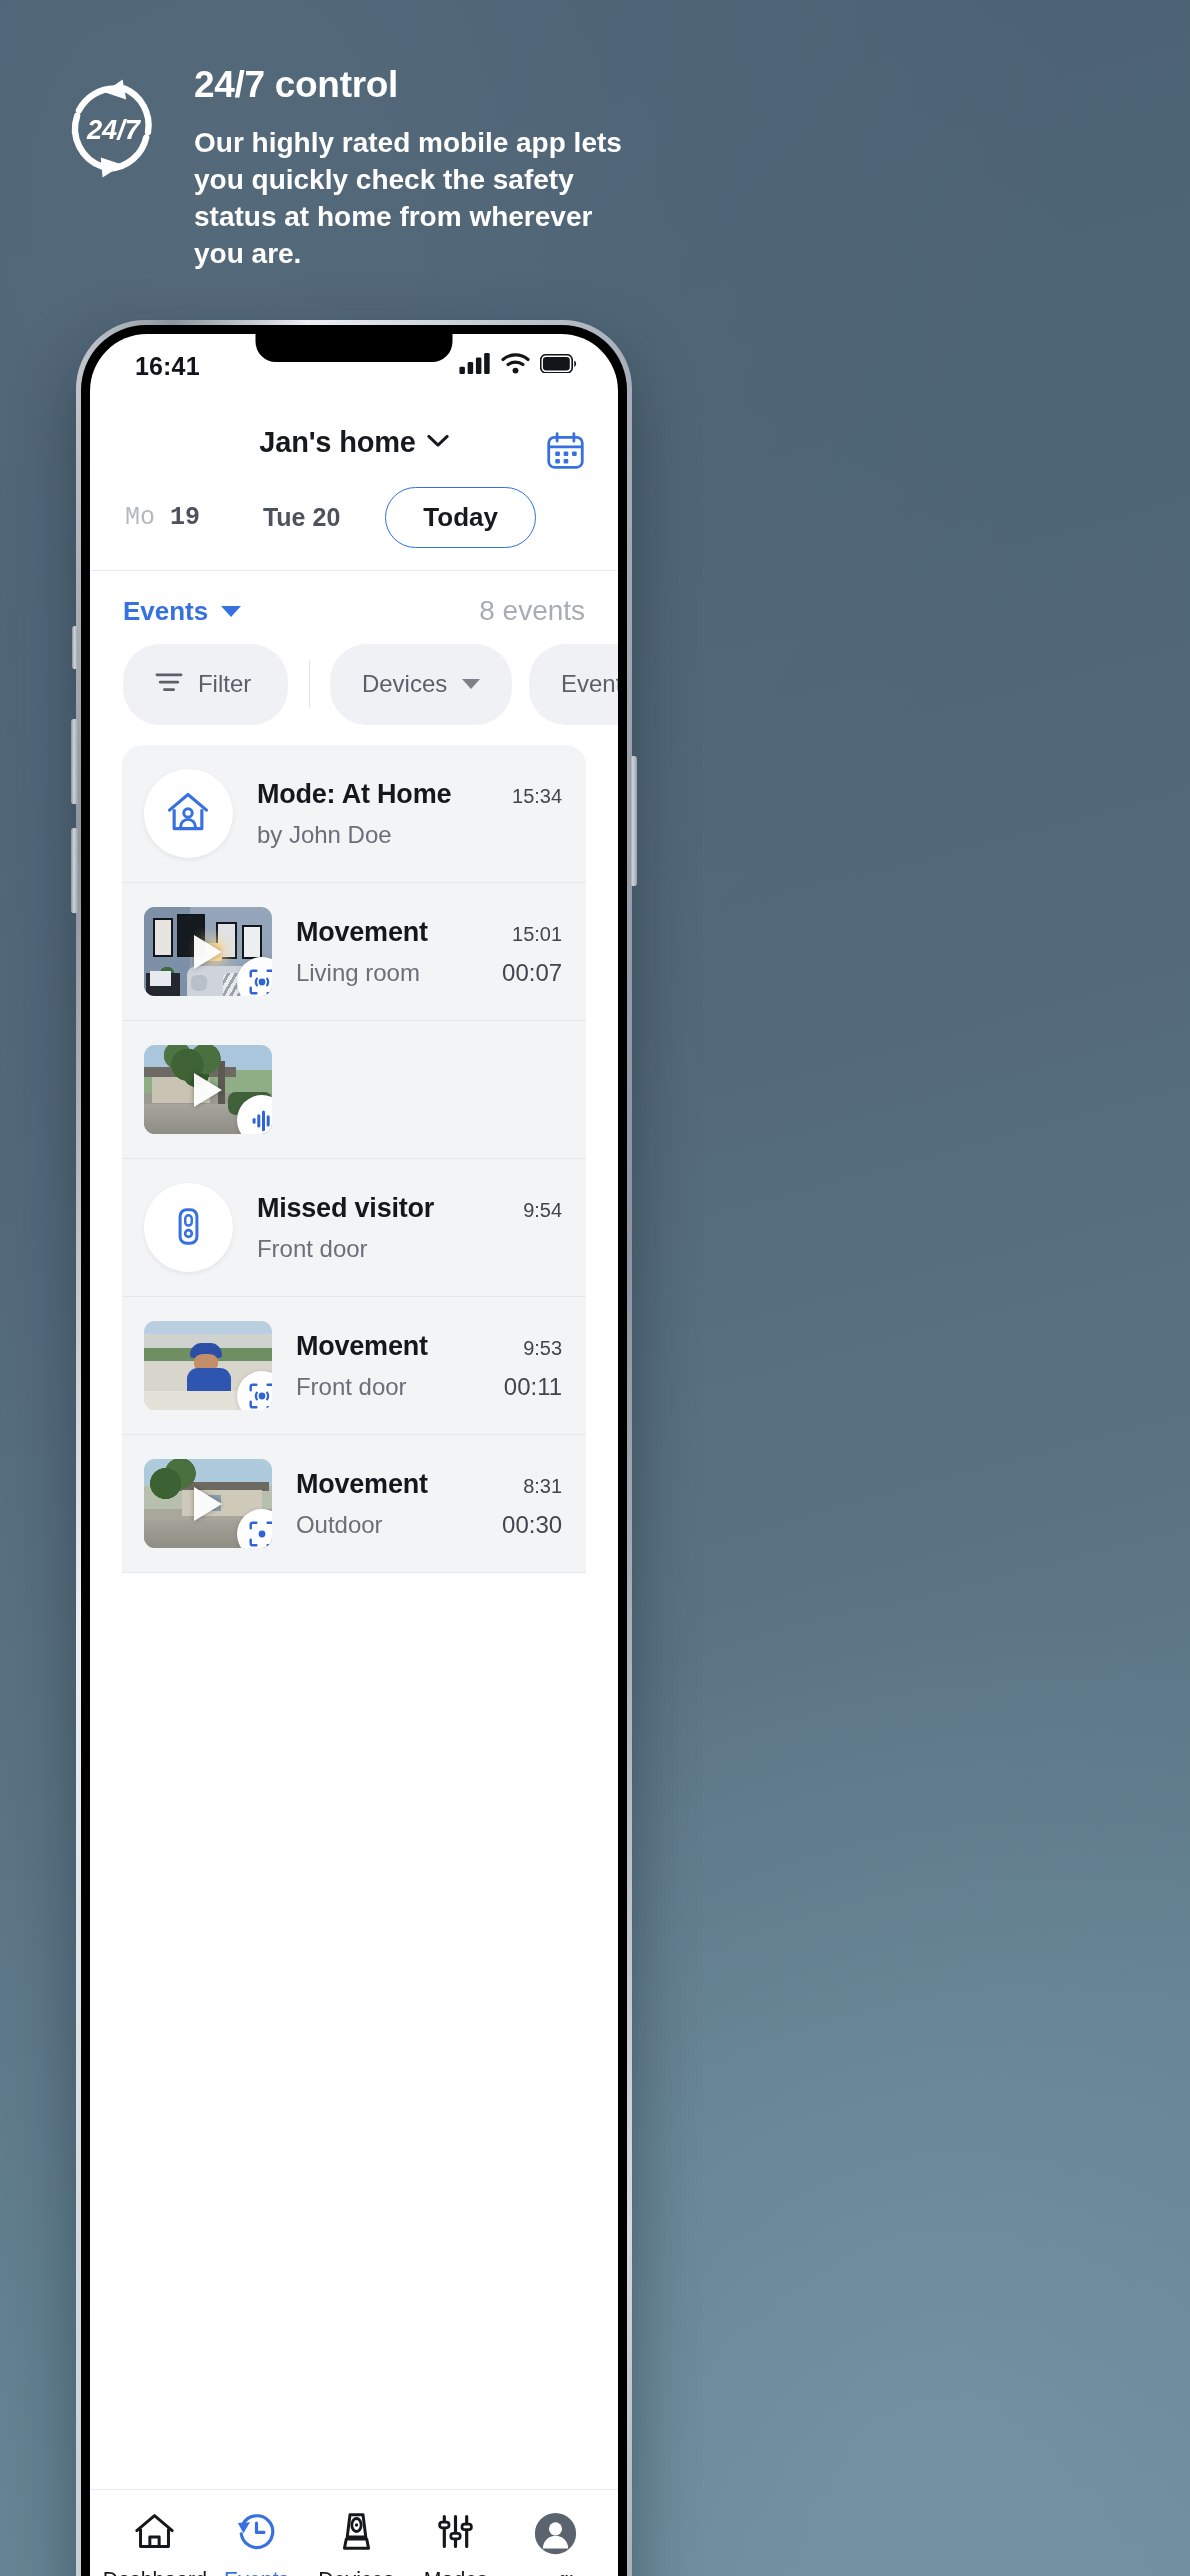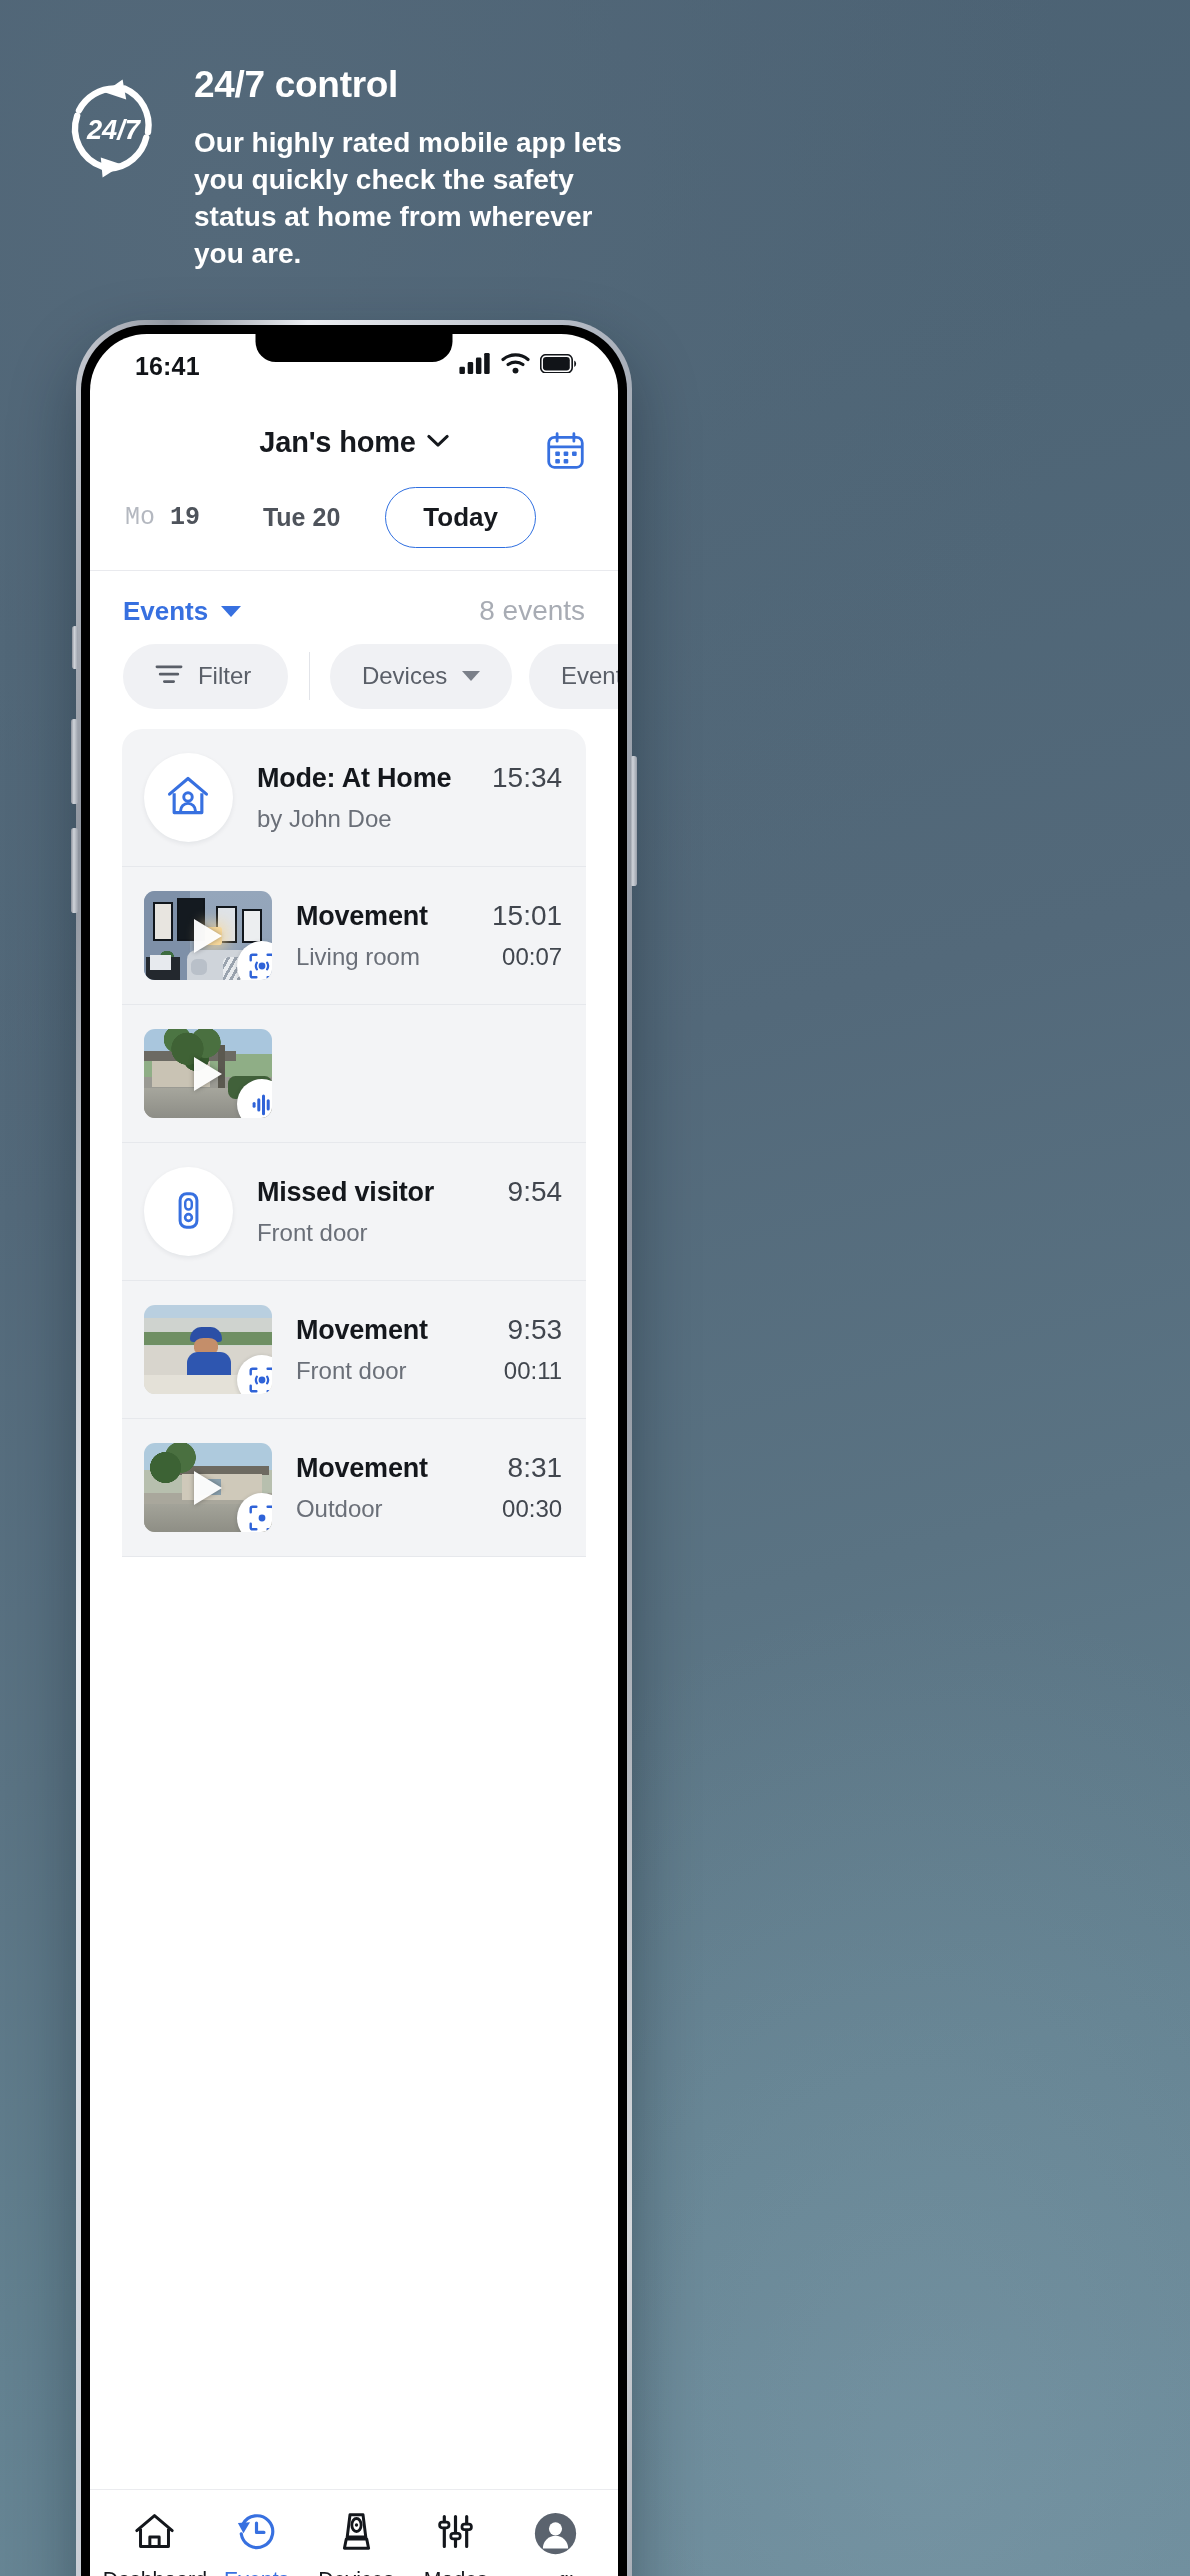--- a/index.html
+++ b/index.html
@@ -104,21 +104,21 @@
   .events-dd { display:flex; align-items:center; gap:13px; }
   .events-dd-label { color:#3770e0; font-size:26px; font-weight:bold; }
   .tri-down { width:0;height:0;border-left:10.2px solid transparent;border-right:10.2px solid transparent;border-top:11px solid #3770e0; }
   .events-count { color:#a8acb4; font-size:28px; }
 
   
   .chips {
     display:flex; align-items:center; gap:0; padding:0 0 20.4px 33px; flex:0 0 auto; overflow:hidden;
   }
   .chip {
-    background:#f0f1f4; border-radius:37px; height:65px;
+    background:#f0f1f4; border-radius:37px; height:81px;
     display:flex; align-items:center; gap:15px; padding:0 32px;
     color:#5a5f68; font-size:24px; white-space:nowrap;
   }
   .chip.filter { padding:0 37px 0 32px; }
   .chip-sep { width:0.9px; height:48px; background:#e2e4e9; margin:0 20.4px; flex:0 0 0.9px; }
   .chip + .chip { margin-left:16.7px; }
   .chev { width:0;height:0;border-left:9.3px solid transparent;border-right:9.3px solid transparent;border-top:10.2px solid #7b8089; }
 
   
   .list { flex:1 1 auto; overflow:hidden; padding:0 32px; position:relative; }
@@ -145,21 +145,21 @@
   }
   .ev-badge {
     position:absolute; right:-15px; bottom:-11px; width:50px; height:50px; border-radius:50%;
     background:#fff; display:flex; align-items:center; justify-content:center;
     box-shadow:0 0.9px 4.6px rgba(20,30,45,.18);
   }
   .ev-main { flex:1 1 auto; min-width:0; }
   .ev-line1 { display:flex; align-items:baseline; justify-content:space-between; gap:11px; }
   .ev-line2 { display:flex; align-items:baseline; justify-content:space-between; gap:11px; margin-top:11px; }
   .ev-title { font-size:27px; font-weight:bold; color:#14171c; letter-spacing:-0.2px; }
-  .ev-time { font-size:28px; color:#41464e; white-space:nowrap; }
+  .ev-time { font-size:20px; color:#41464e; white-space:nowrap; }
   .ev-sub { font-size:24px; color:#6a6f78; }
   .ev-dur { font-size:24px; color:#41464e; white-space:nowrap; }
 
   
   .scene-living{
     width:100%;height:100%;
     background:
       linear-gradient(#95a6bb,#8fa1b7);
     position:relative;
   }

